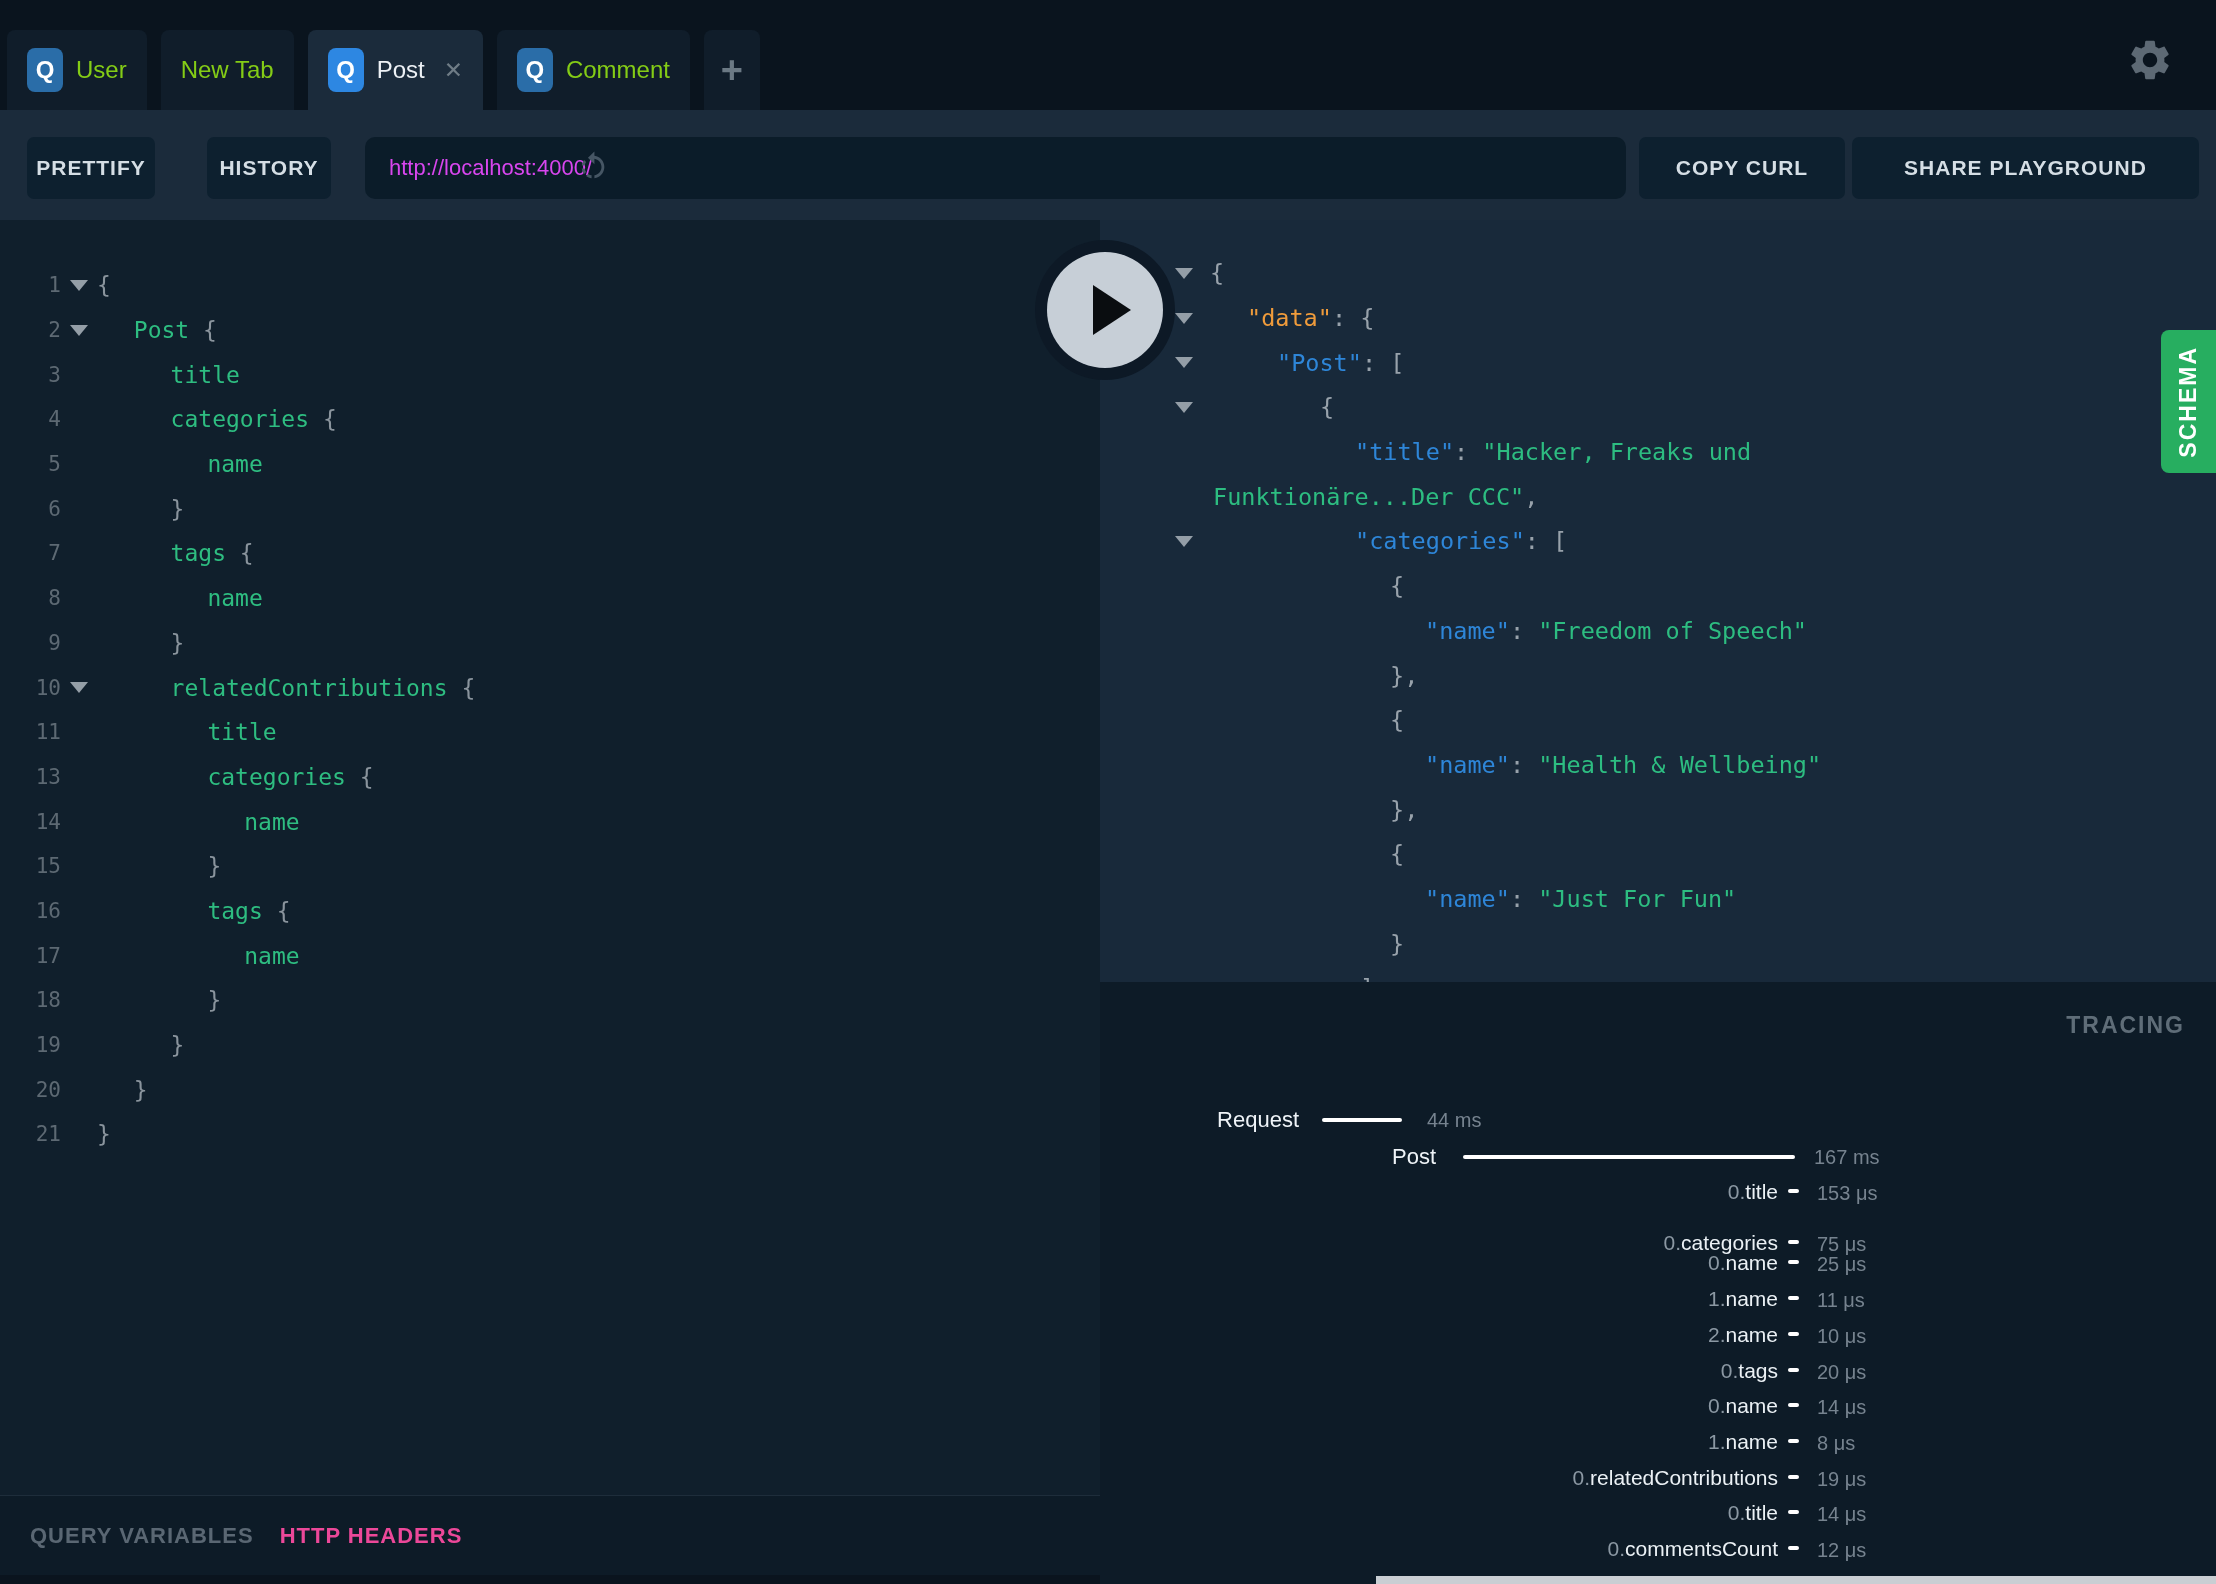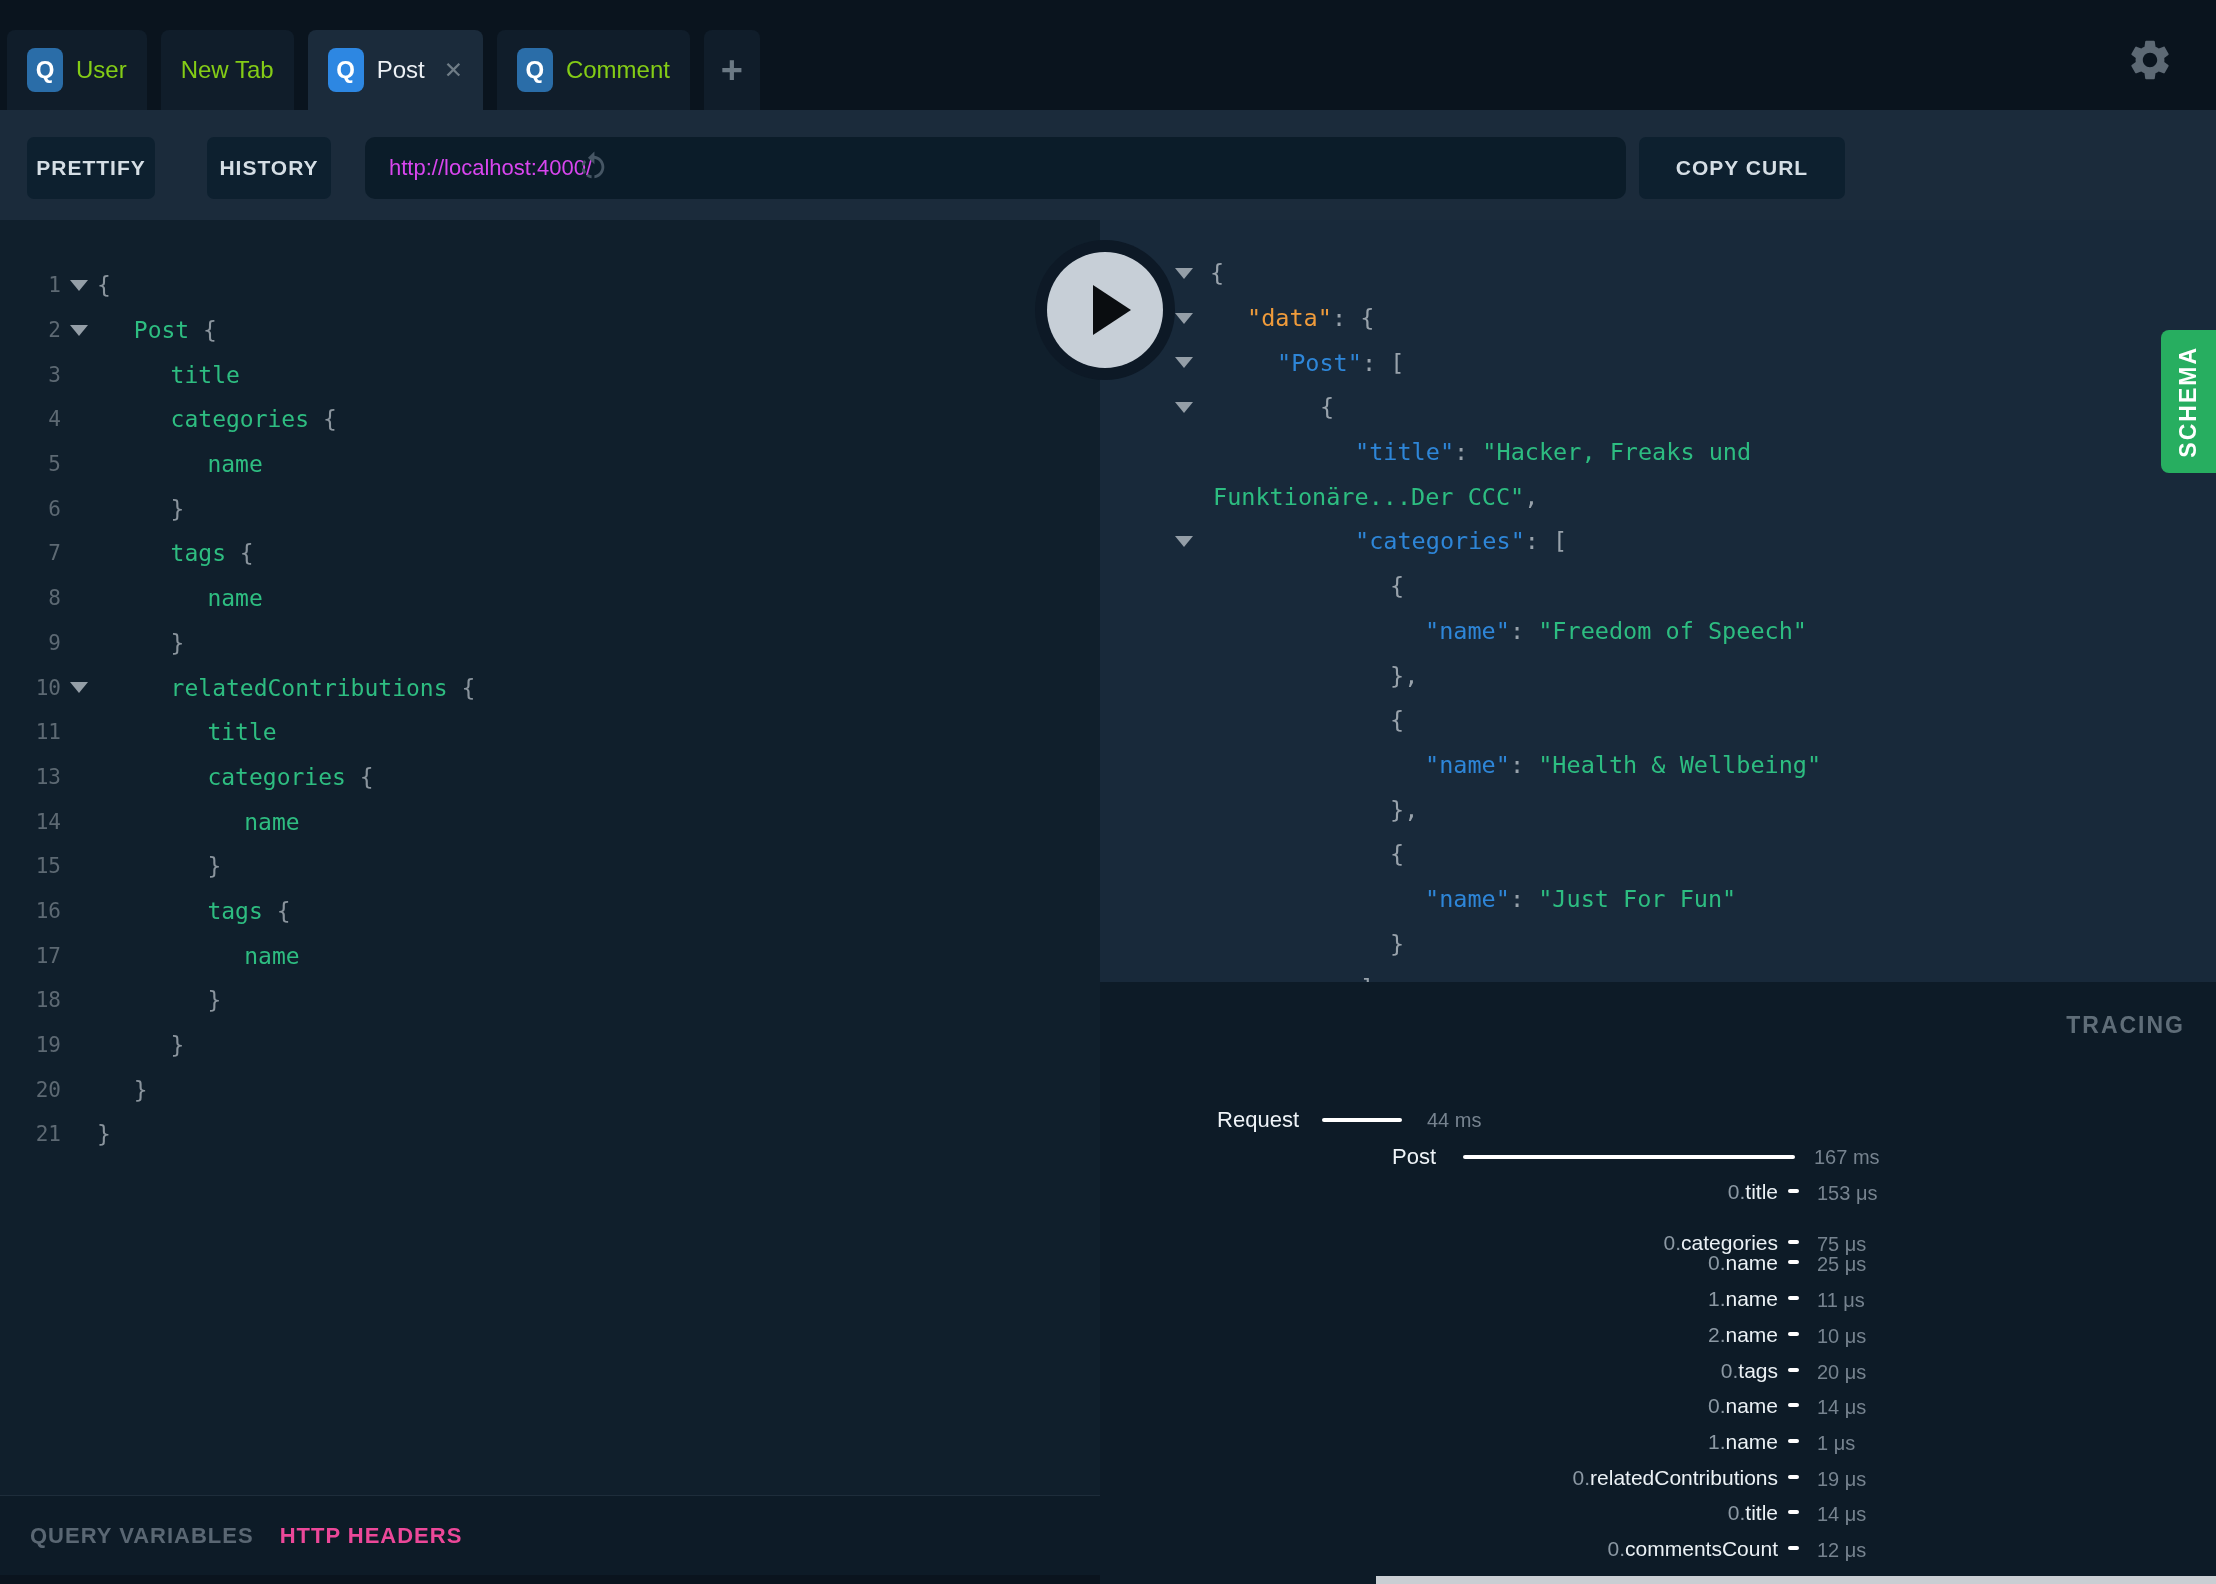--- a/index.html
+++ b/index.html
@@ -145,20 +145,21 @@
     <div class="tbtn" id="btn-history">HISTORY</div>
     <div class="url-box">
       <span class="url-text">http://localhost:4000/</span>
     </div>
     <span class="refresh">
       <svg viewBox="0 0 24 24" width="34" height="34">
         <path fill="#465664" d="M7.11 8.53L5.7 7.11C4.8 8.27 4.24 9.61 4.07 11h2.02c.14-.87.49-1.72 1.02-2.47zM6.09 13H4.07c.17 1.39.72 2.73 1.62 3.89l1.41-1.42c-.52-.75-.87-1.59-1.01-2.47zm1.01 5.32c1.16.9 2.51 1.44 3.9 1.61V17.9c-.87-.15-1.71-.49-2.46-1.03L7.1 18.32zM13 4.07V1L8.45 5.55 13 10V6.09c2.84.48 5 2.94 5 5.91s-2.16 5.43-5 5.91v2.02c3.95-.49 7-3.85 7-7.93s-3.05-7.44-7-7.93z"></path>
       </svg>
     </span>
     <div class="tbtn" id="btn-copycurl">COPY CURL</div>
+    <div class="tbtn" id="btn-share">SHARE PLAYGROUND</div>
   </div>
 
   <div class="query-pane" id="query-pane">
   <div class="code-line">
     <span class="ln">1</span>
     <span class="fold-slot">
       <span class="fold-arrow"></span>
     </span>
     <span class="code-text" style="padding-left: 0px;"><span class="t-p">{</span></span>
   </div>
@@ -484,21 +485,21 @@
     </span>
     <span class="tf-dash"></span>
     <span class="tf-value">14 μs</span>
   </div>
 
   <div class="trace-row" style="top: 447.9px;">
     <span class="tf-label">
       <span class="tf-prefix">1.</span><span class="tf-name">name</span>
     </span>
     <span class="tf-dash"></span>
-    <span class="tf-value">1 μs</span>
+    <span class="tf-value">8 μs</span>
   </div>
 
   <div class="trace-row" style="top: 483.6px;">
     <span class="tf-label">
       <span class="tf-prefix">0.</span><span class="tf-name">relatedContributions</span>
     </span>
     <span class="tf-dash"></span>
     <span class="tf-value">19 μs</span>
   </div>
 

